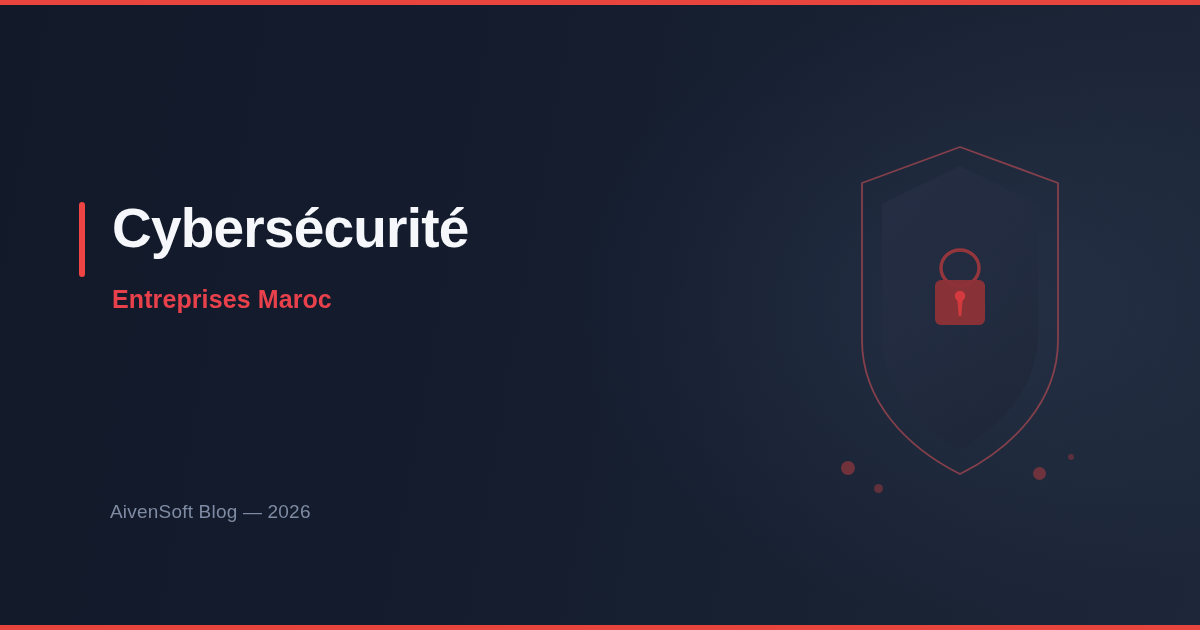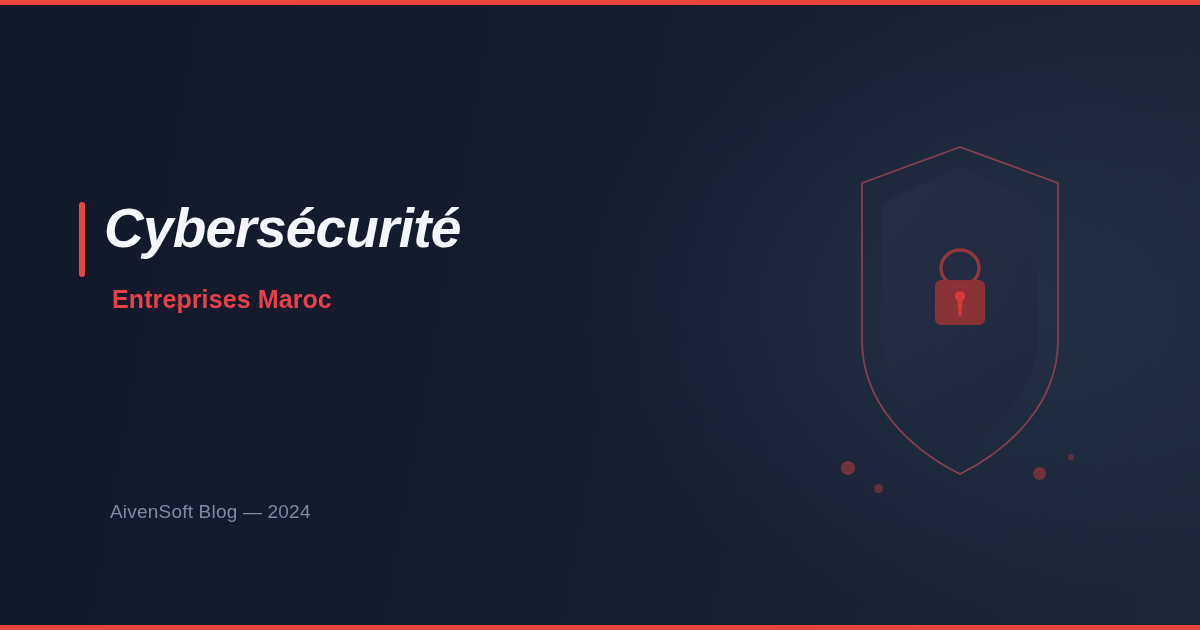--- a/index.html
+++ b/index.html
@@ -41,27 +41,26 @@
   }
 
   .accent-bar {
     position:absolute; left:0; top:0;
     width:6px; height:75px;
     background:#ef4444;
     border-radius:3px;
   }
 
   .title {
-    position:absolute; left:25px; top:-3px;
+    position:absolute; left:33px; top:-3px;
     font-size:55px; font-weight:bold;
     color:#f5f7fa;
     letter-spacing:-0.8px;
     white-space:nowrap;
     line-height:1.08;
-    font-style:italic;
   }
 
   .subtitle {
     position:absolute; left:33px; top:83px;
     font-size:25px; font-weight:bold;
     color:#e8414c;
     white-space:nowrap;
     letter-spacing:0.1px;
   }
 
@@ -94,21 +93,21 @@
 <div class="banner">
 
   <div class="edge-top"></div>
 
   <div class="text-block">
     <div class="accent-bar"></div>
     <div class="title">Cybersécurité</div>
     <div class="subtitle">Entreprises Maroc</div>
   </div>
 
-  <div class="footer">AivenSoft Blog — 2024</div>
+  <div class="footer">AivenSoft Blog — 2026</div>
 
   <div class="emblem">
     <svg width="250" height="350" viewBox="0 0 250 350" xmlns="http://www.w3.org/2000/svg">
       <defs>
         <linearGradient id="shieldFill" x1="0" y1="0" x2="0.6" y2="1">
           <stop offset="0%" stop-color="#262f45" stop-opacity="0.85"></stop>
           <stop offset="60%" stop-color="#222b3f" stop-opacity="0.72"></stop>
           <stop offset="100%" stop-color="#1e2637" stop-opacity="0.55"></stop>
         </linearGradient>
       </defs>

